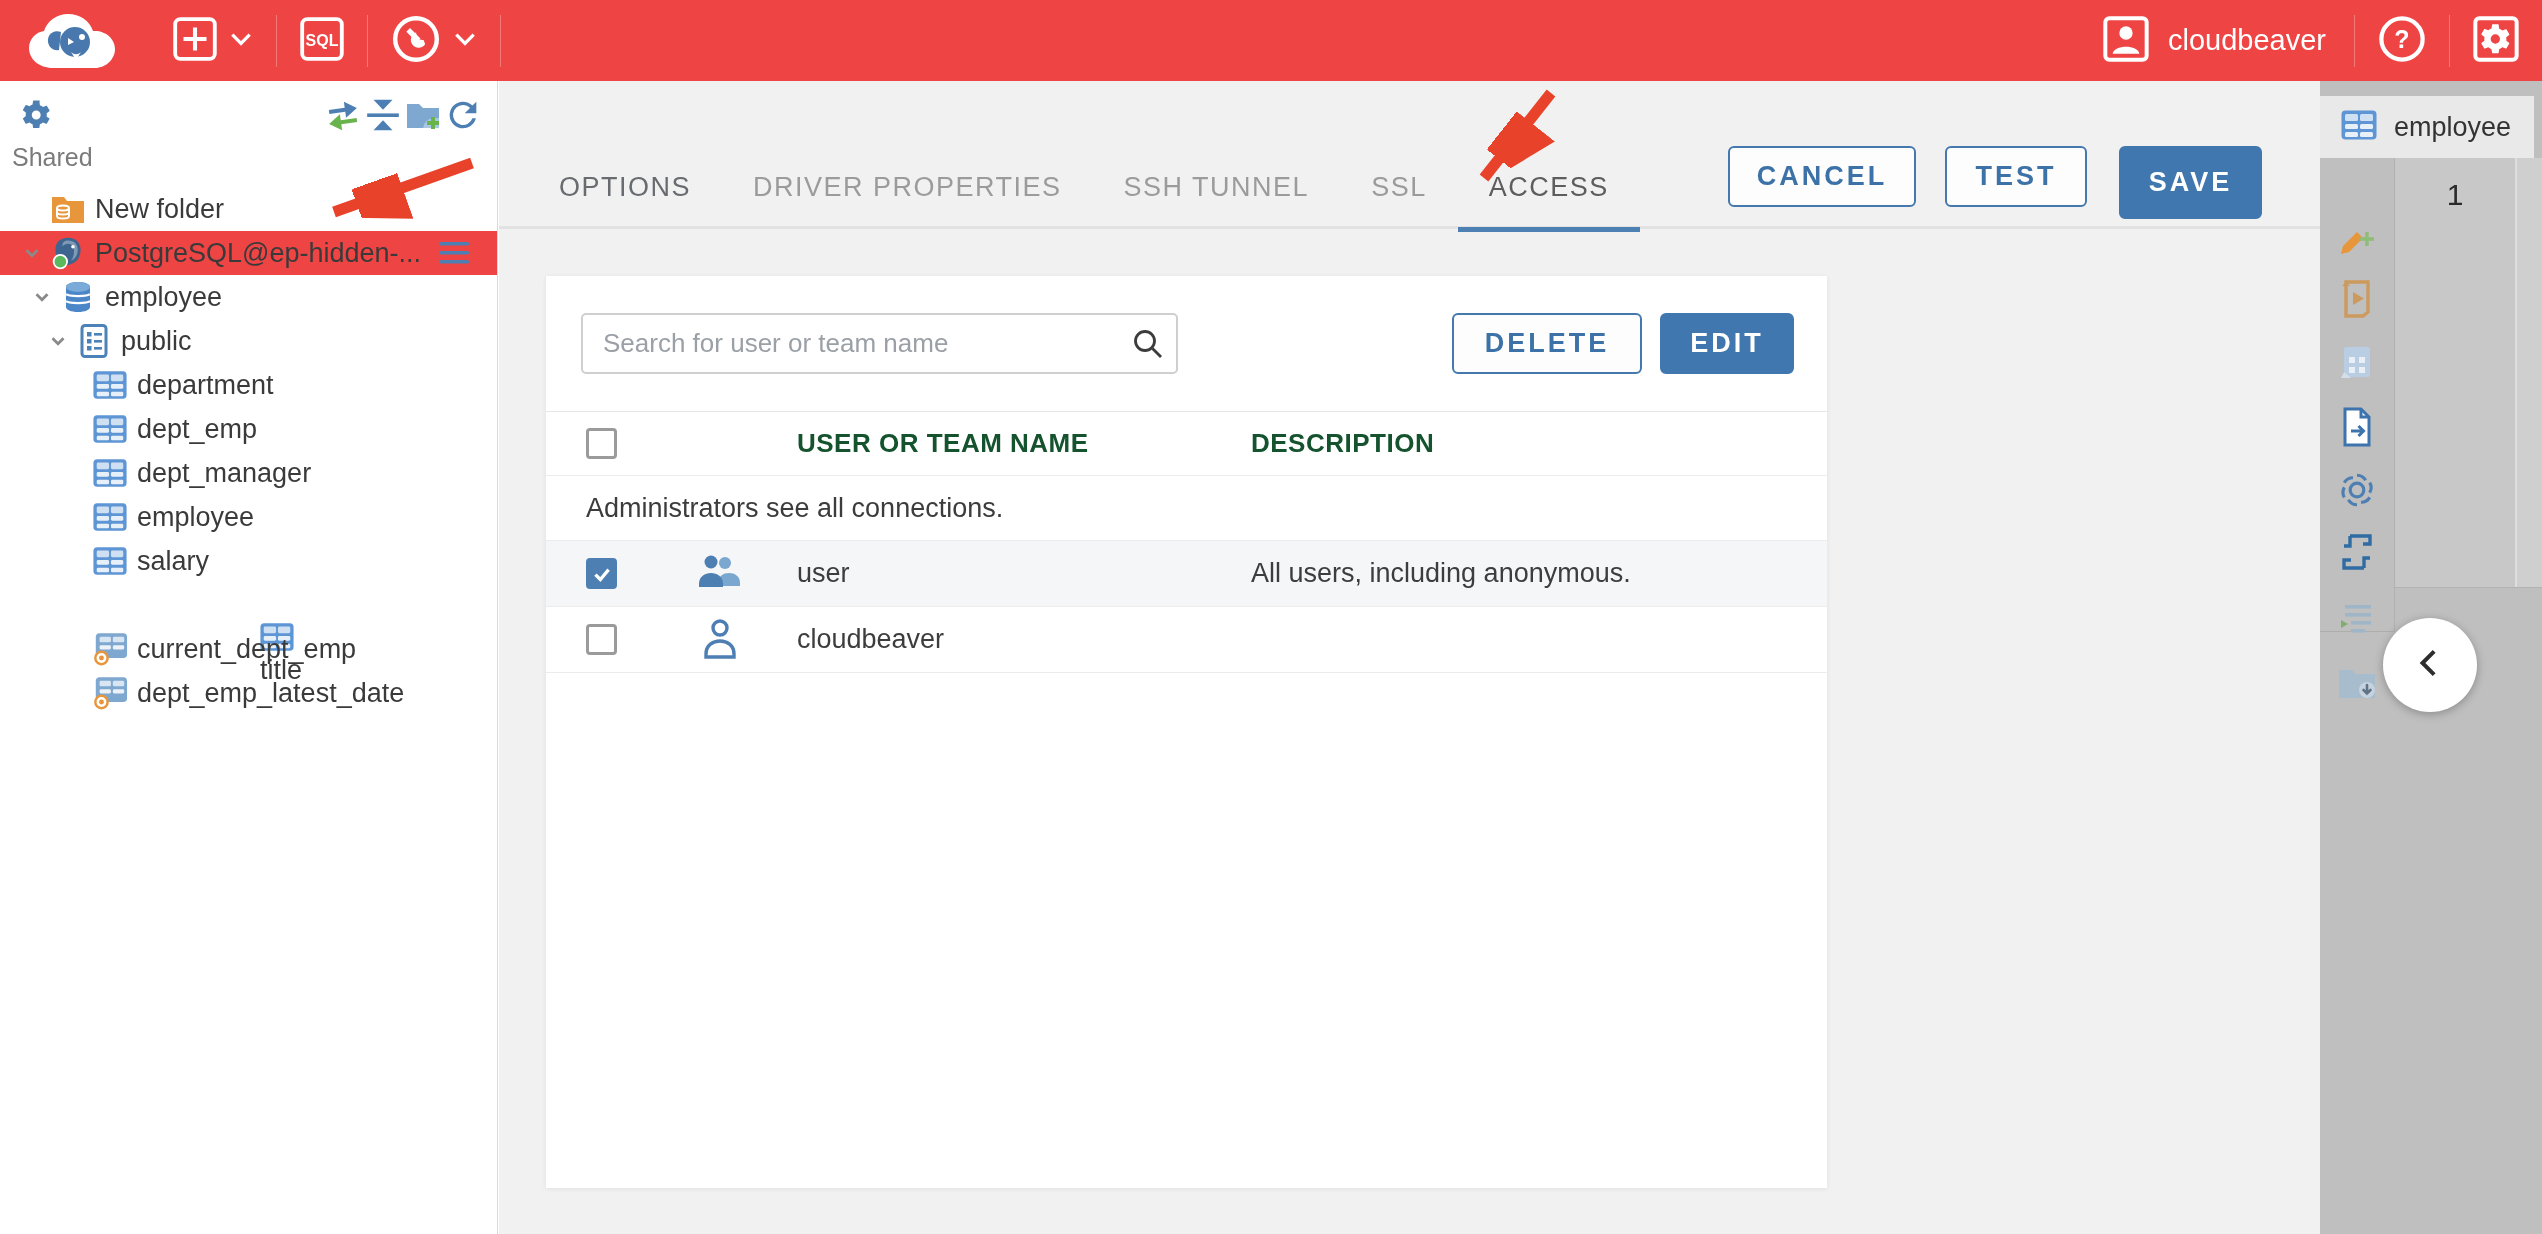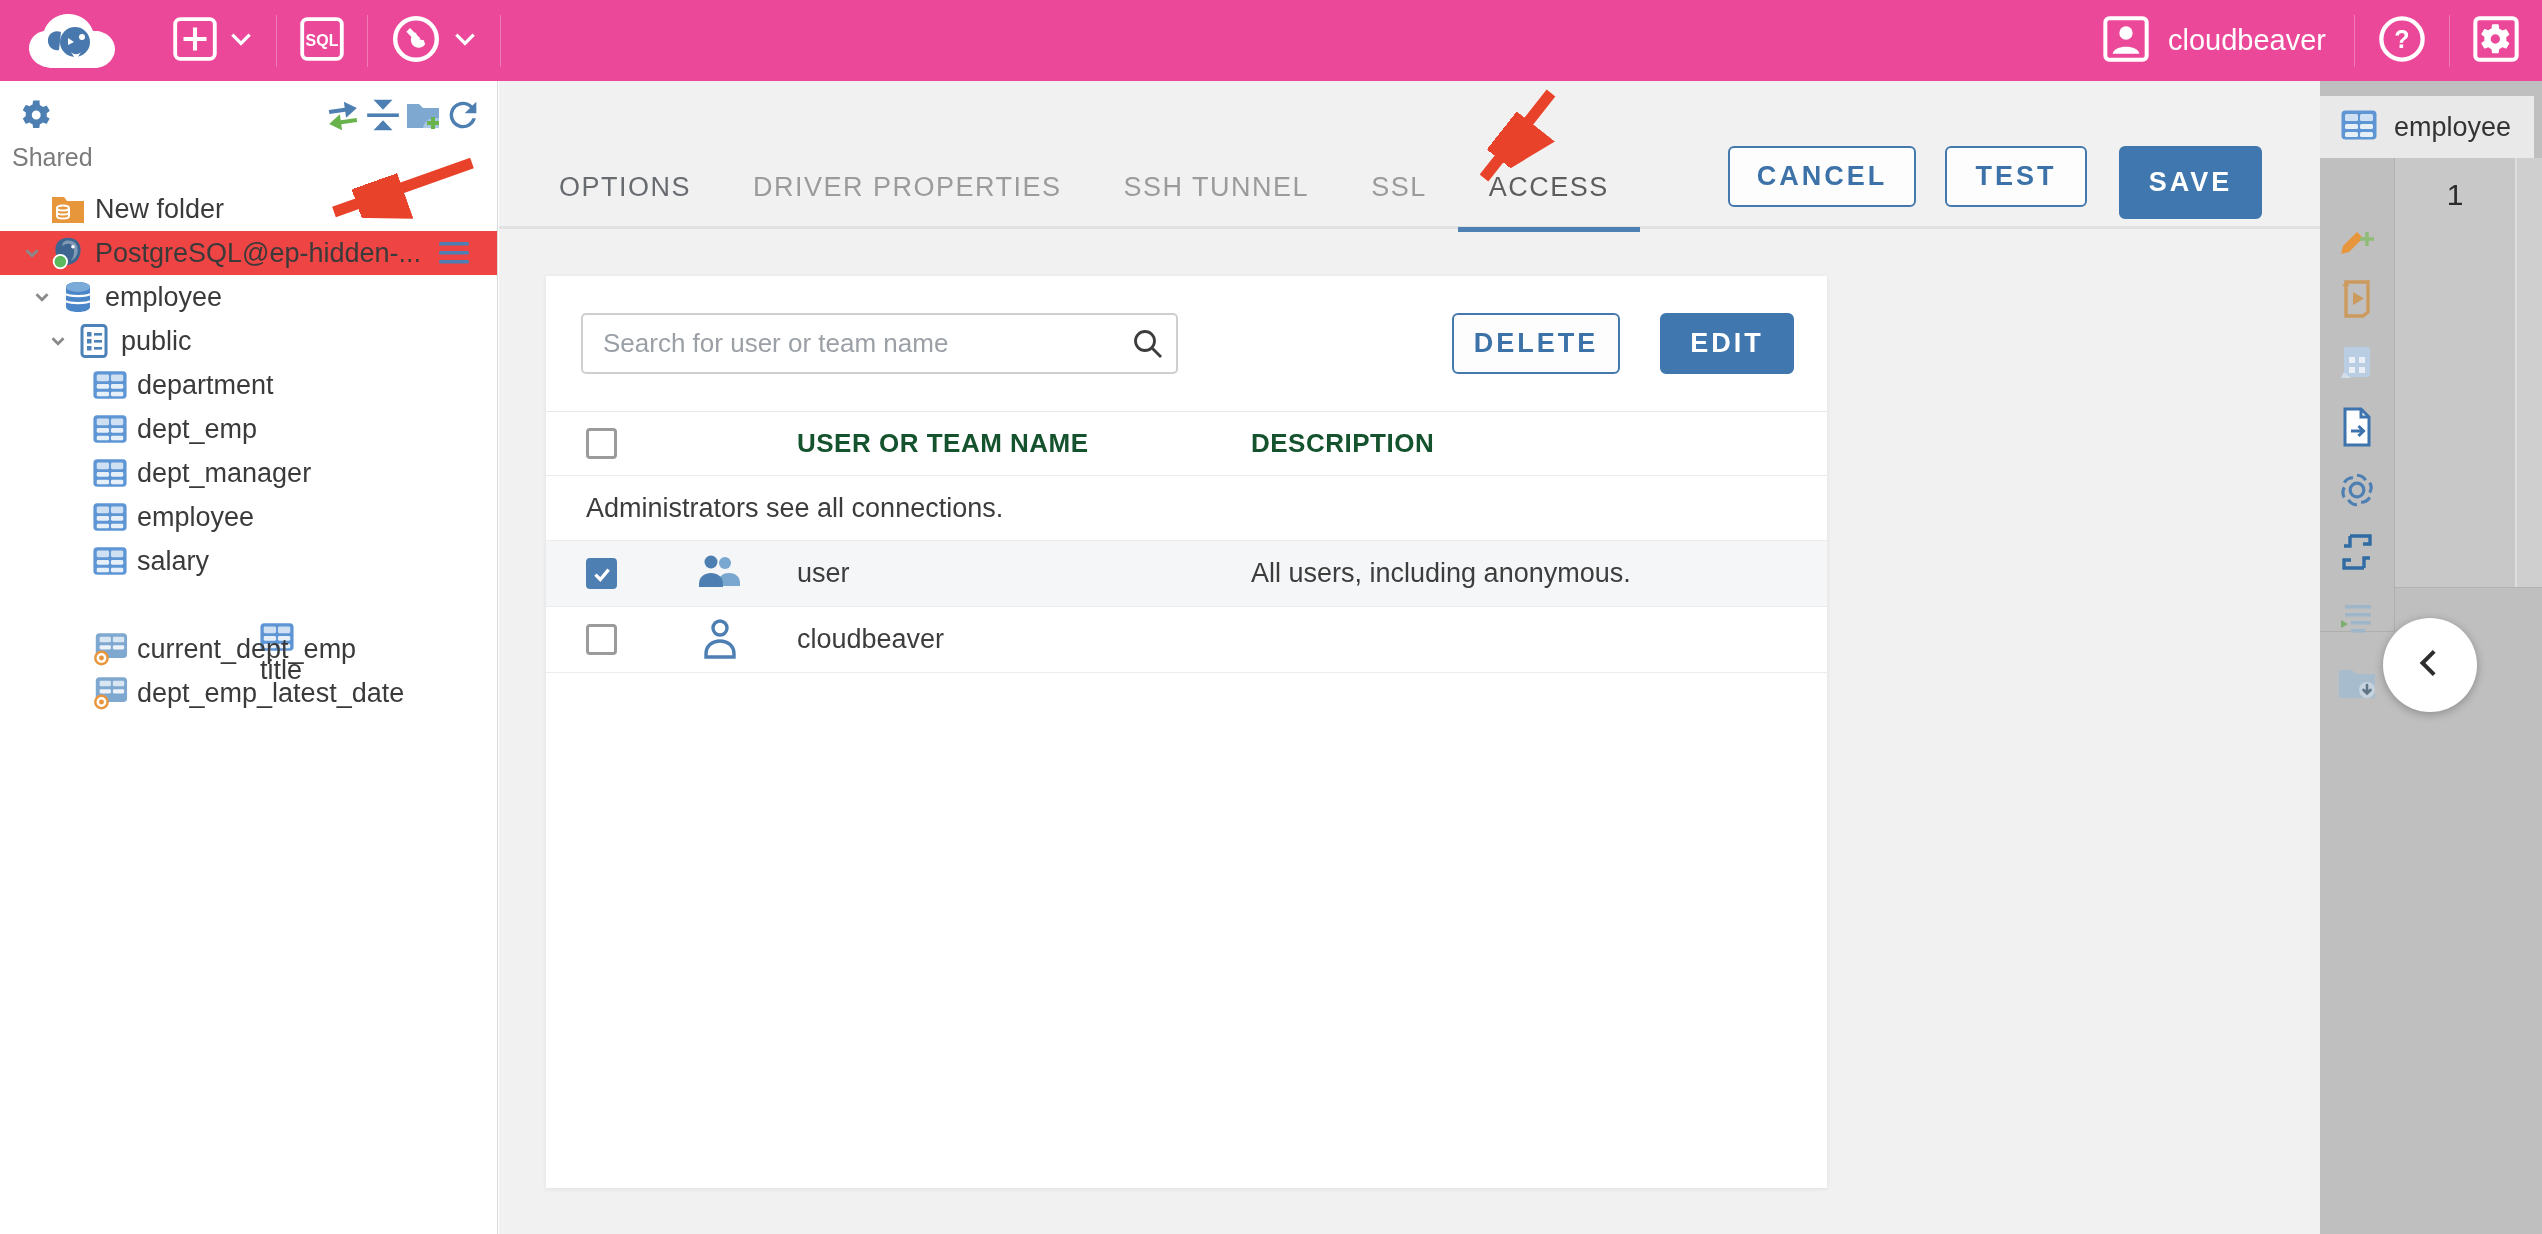--- a/index.html
+++ b/index.html
@@ -1,20 +1,20 @@
 <!DOCTYPE html>
 <html><head>
 <meta charset="utf-8">
 <style>
   * { box-sizing: border-box; margin: 0; padding: 0; }
   html,body { width: 2542px; height: 1234px; overflow: hidden; }
   body { font-family: "Liberation Sans", sans-serif; position: relative; background: #ffffff; color:#3a3a3a; }
 
   
-  .app-header { position:absolute; left:0; top:0; width:2542px; height:81px; background:#ec4899; display:flex; align-items:center; }
+  .app-header { position:absolute; left:0; top:0; width:2542px; height:81px; background:#ef4444; display:flex; align-items:center; }
   .hdr-left { display:flex; align-items:center; height:100%; }
   .logo-box { width:150px; display:flex; align-items:center; justify-content:center; }
   .hdr-item { display:flex; align-items:center; height:100%; padding:0 22px; cursor:pointer; }
   .hdr-sep { width:1px; height:52px; background:rgba(255,255,255,.28); align-self:center; }
   .hdr-chev { margin-left:10px; }
   .hdr-right { margin-left:auto; display:flex; align-items:center; height:100%; }
   .hdr-user { display:flex; align-items:center; gap:18px; padding:0 28px; height:100%; cursor:pointer; }
   .hdr-user-label { color:#fff; font-size:29px; }
 
   
@@ -45,21 +45,21 @@
   .act-cancel { position:absolute; left:1229px; top:65px; width:188px; height:61px; }
   .act-test   { position:absolute; left:1446px; top:65px; width:142px; height:61px; }
   .act-save   { position:absolute; left:1620px; top:65px; width:143px; height:73px; }
 
   
   .card { position:absolute; left:47px; top:195px; width:1281px; height:912px; background:#fff; box-shadow:0 1px 5px rgba(0,0,0,.07); }
   .search-wrap { position:absolute; left:35px; top:37px; width:597px; height:61px; border:2px solid #cfcfcf; border-radius:5px; background:#fff; display:flex; align-items:center; }
   .search-input { flex:1; border:0; outline:0; font-size:26px; color:#be185d; padding:0 20px; font-family:"Liberation Sans",sans-serif; background:transparent; }
   .search-input::placeholder { color:#9aa0a6; }
   .search-glyph { width:56px; display:flex; align-items:center; justify-content:center; }
-  .act-delete { position:absolute; left:906px; top:37px; width:168px; height:61px; }
+  .act-delete { position:absolute; left:906px; top:37px; width:190px; height:61px; }
   .act-edit   { position:absolute; left:1114px; top:37px; width:134px; height:61px; }
 
   .grant-table { position:absolute; left:0; top:135px; width:100%; }
   .g-row { display:flex; align-items:center; height:66px; border-bottom:1px solid #ececec; }
   .g-row.head { height:65px; border-top:1px solid #e7e7e7; }
   .g-row.hl { background:#f5f6f7; }
   .c-check { flex:0 0 96px; padding-left:40px; display:flex; align-items:center; }
   .c-icon { flex:0 0 155px; display:flex; align-items:center; justify-content:center; }
   .c-name { flex:0 0 454px; font-size:27px; color:#3d3d3d; }
   .c-desc { flex:1; font-size:27px; color:#3d3d3d; }

